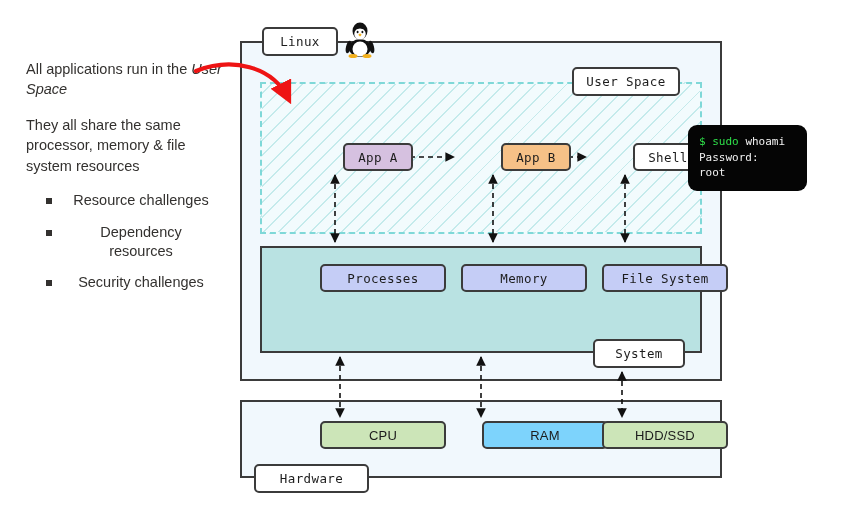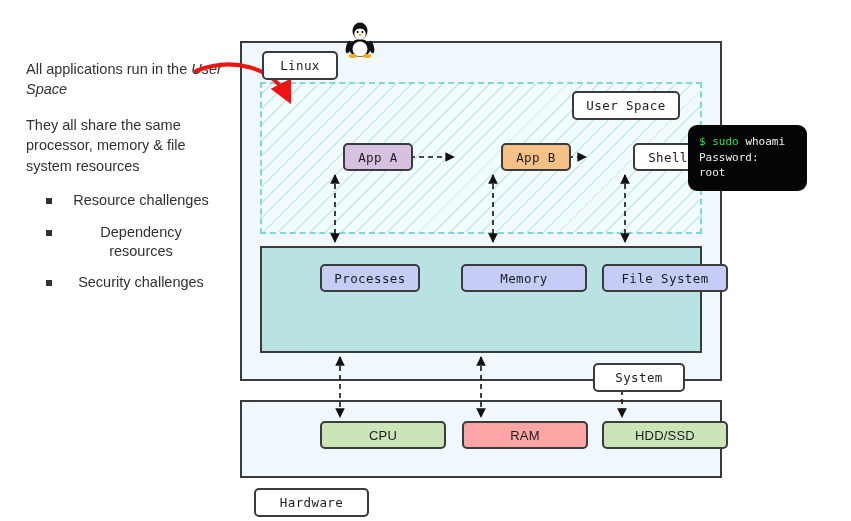--- a/index.html
+++ b/index.html
@@ -94,21 +94,20 @@
     border-radius: 5px;
     background: #ffffff;
     display: flex;
     align-items: center;
     justify-content: center;
     font-family: "DejaVu Sans Mono", "Liberation Mono", monospace;
     font-size: 12.5px;
     color: #1c1c1c;
     z-index: 6;
     letter-spacing: 0.4px;
-    margin-top: 24px;
   }
 
   #linux-outer-box {
     position: absolute;
     left: 240px; top: 41px;
     width: 482px; height: 340px;
     box-sizing: border-box;
     border: 2px solid #3b3b3b;
     background: #f1f8fd;
   }
@@ -143,32 +142,32 @@
     border: 2px solid #3b3b3b;
     background: #b9e2e2;
   }
 
   
   #app-a-box  { left: 300px; top: 143px; width: 70px;  height: 28px; background: #d6c1e0; }
   #app-b-box  { left: 458px; top: 143px; width: 70px;  height: 28px; background: #f6c187; }
   #shell-box  { left: 590px; top: 143px; width: 70px;  height: 28px; background: #ffffff; }
 
   
-  #processes-box  { left: 277px; top: 264px; width: 100px; height: 28px; background: #c5cdf6; }
+  #processes-box  { left: 277px; top: 264px; width: 126px; height: 28px; background: #c5cdf6; }
   #memory-box     { left: 418px; top: 264px; width: 126px; height: 28px; background: #c5cdf6; }
   #filesystem-box { left: 559px; top: 264px; width: 126px; height: 28px; background: #c5cdf6; }
 
   
   .hw-box {
     font-family: "Liberation Sans", sans-serif;
     font-size: 13px;
     letter-spacing: 0.2px;
   }
   #cpu-box     { left: 277px; top: 421px; width: 126px; height: 28px; background: #cce5b8; }
-  #ram-box     { left: 419px; top: 421px; width: 126px; height: 28px; background: #fca5a5; }
+  #ram-box     { left: 439px; top: 421px; width: 126px; height: 28px; background: #7dd3fc; }
   #hddssd-box  { left: 559px; top: 421px; width: 126px; height: 28px; background: #cce5b8; }
 
   
   #linux-tag      { left: 262px; top: 27px;  width: 76px;  height: 29px; }
   #user-space-tag { left: 572px; top: 67px;  width: 108px; height: 29px; }
   #kernel-tag     { left: 593px; top: 339px; width: 92px;  height: 29px; }
   #hardware-tag   { left: 254px; top: 464px; width: 115px; height: 29px; }
 
   
   #tux-icon {

